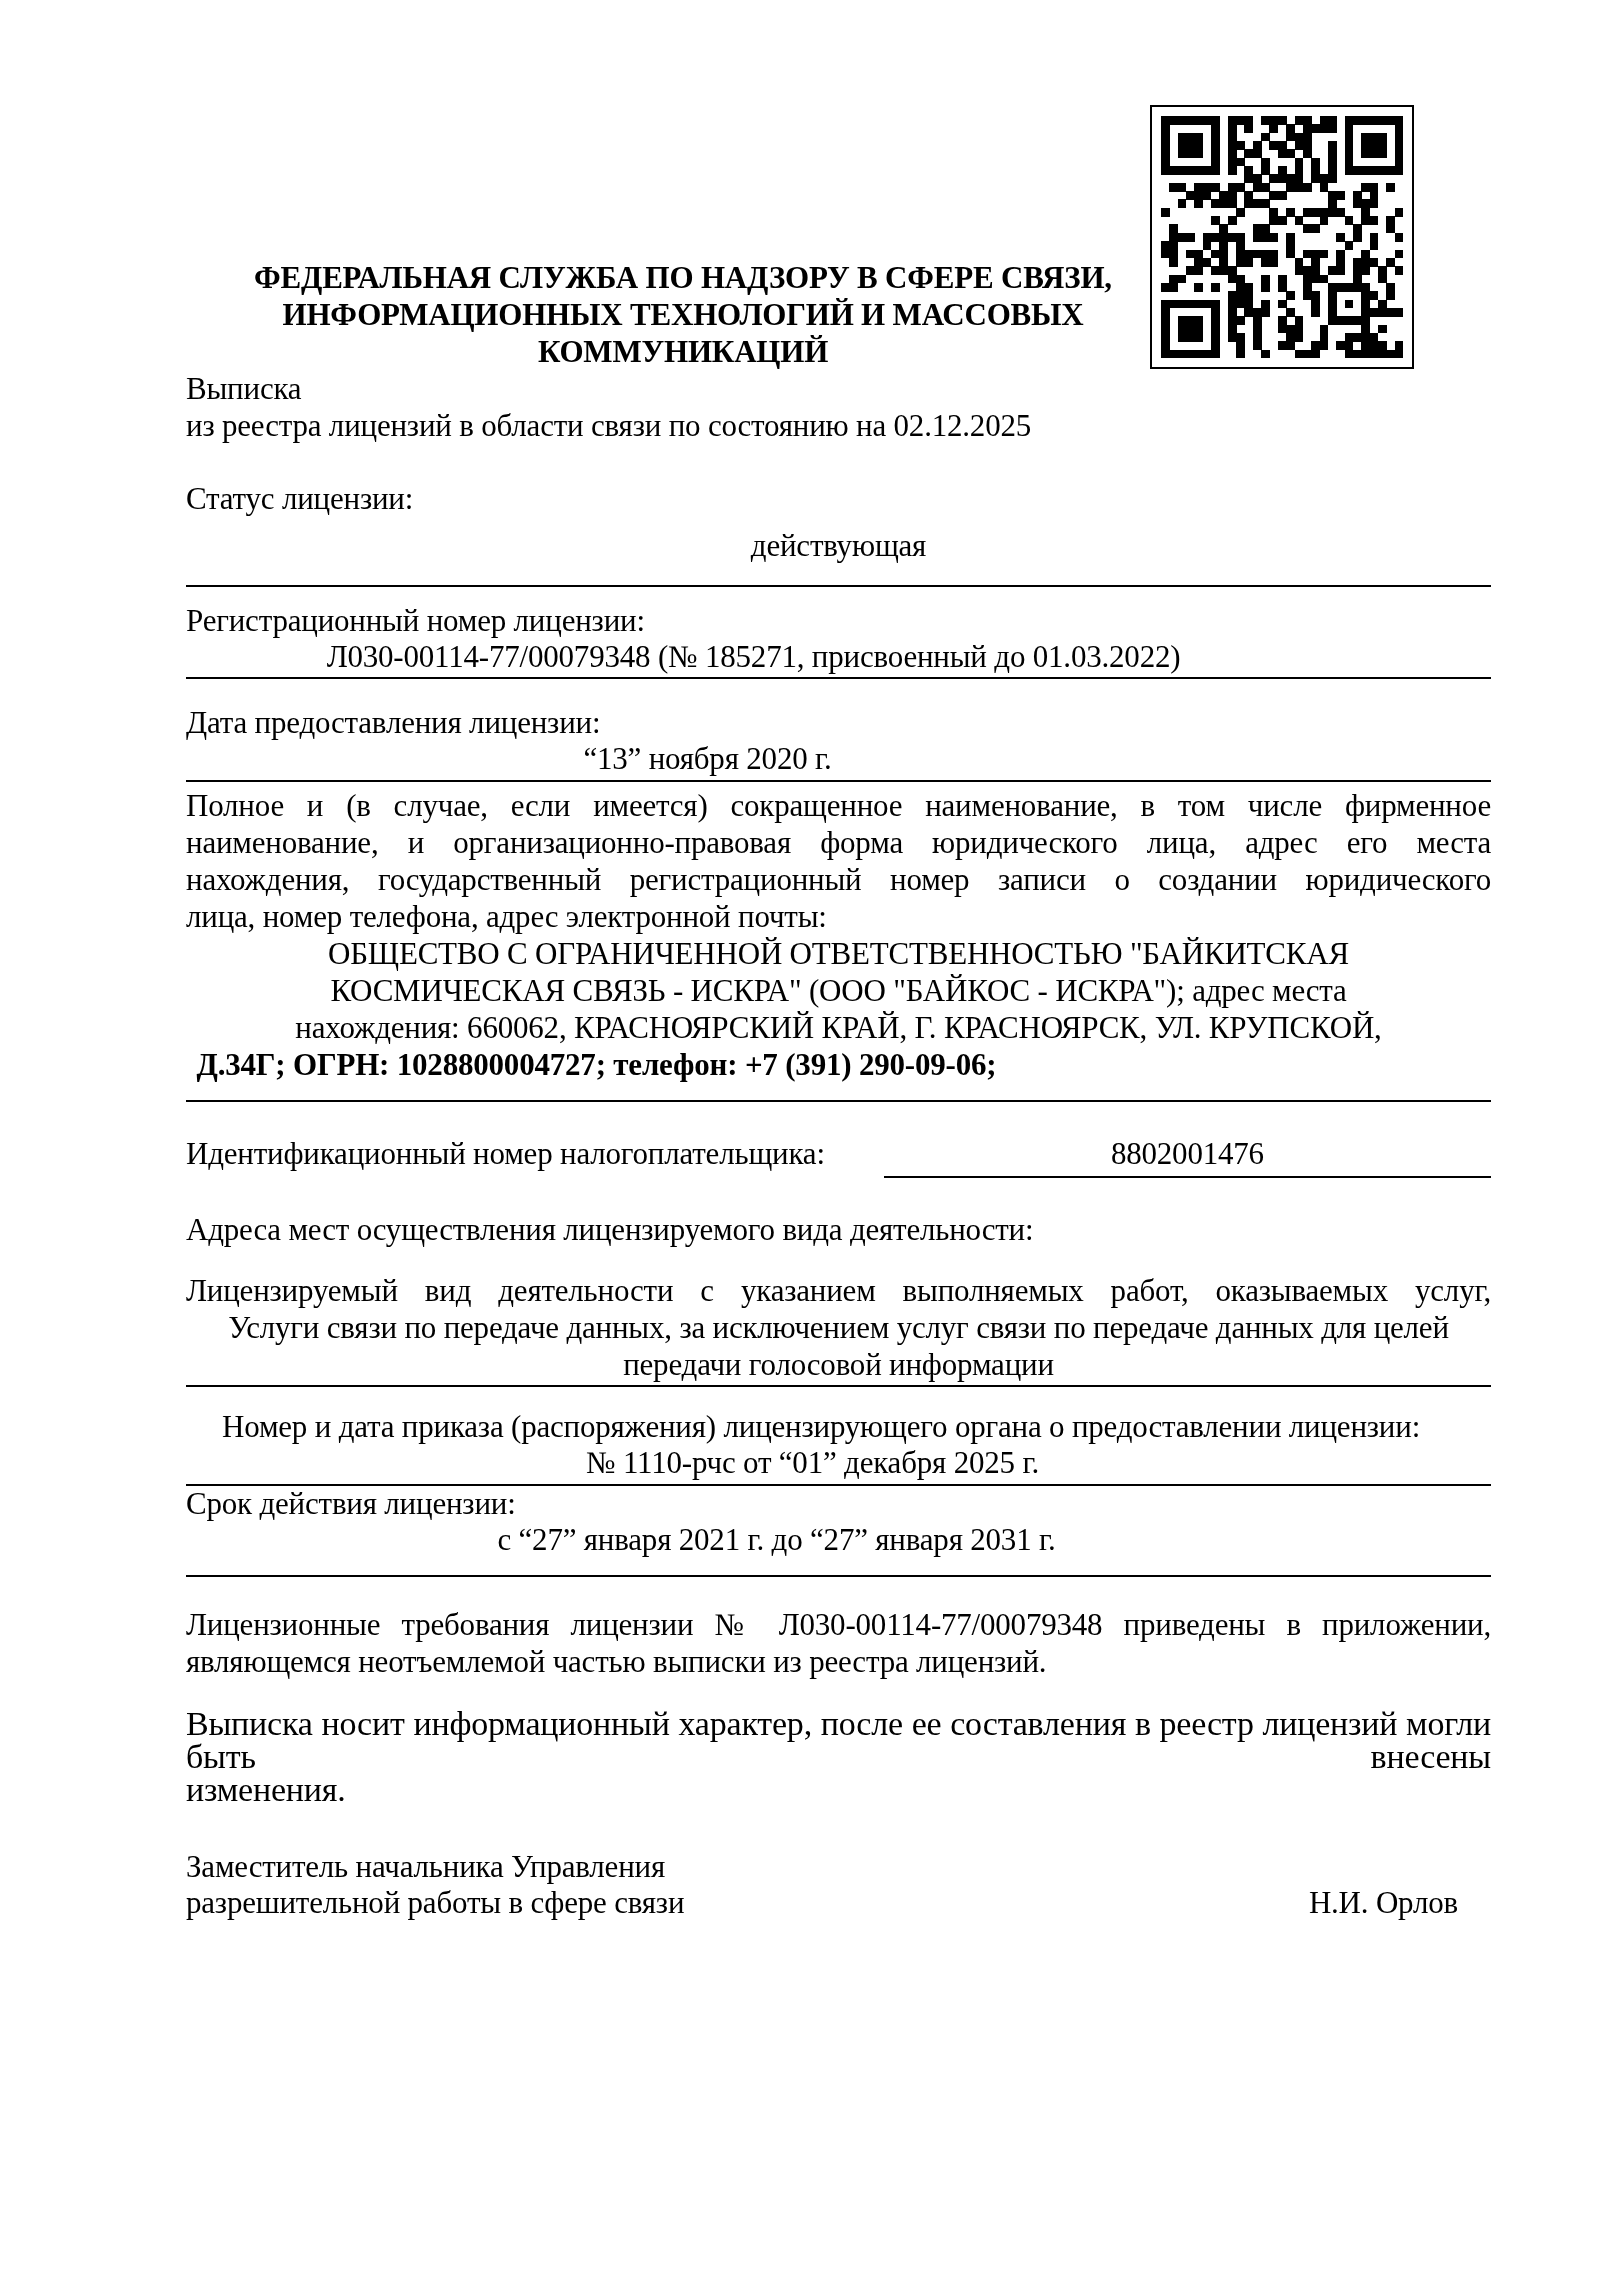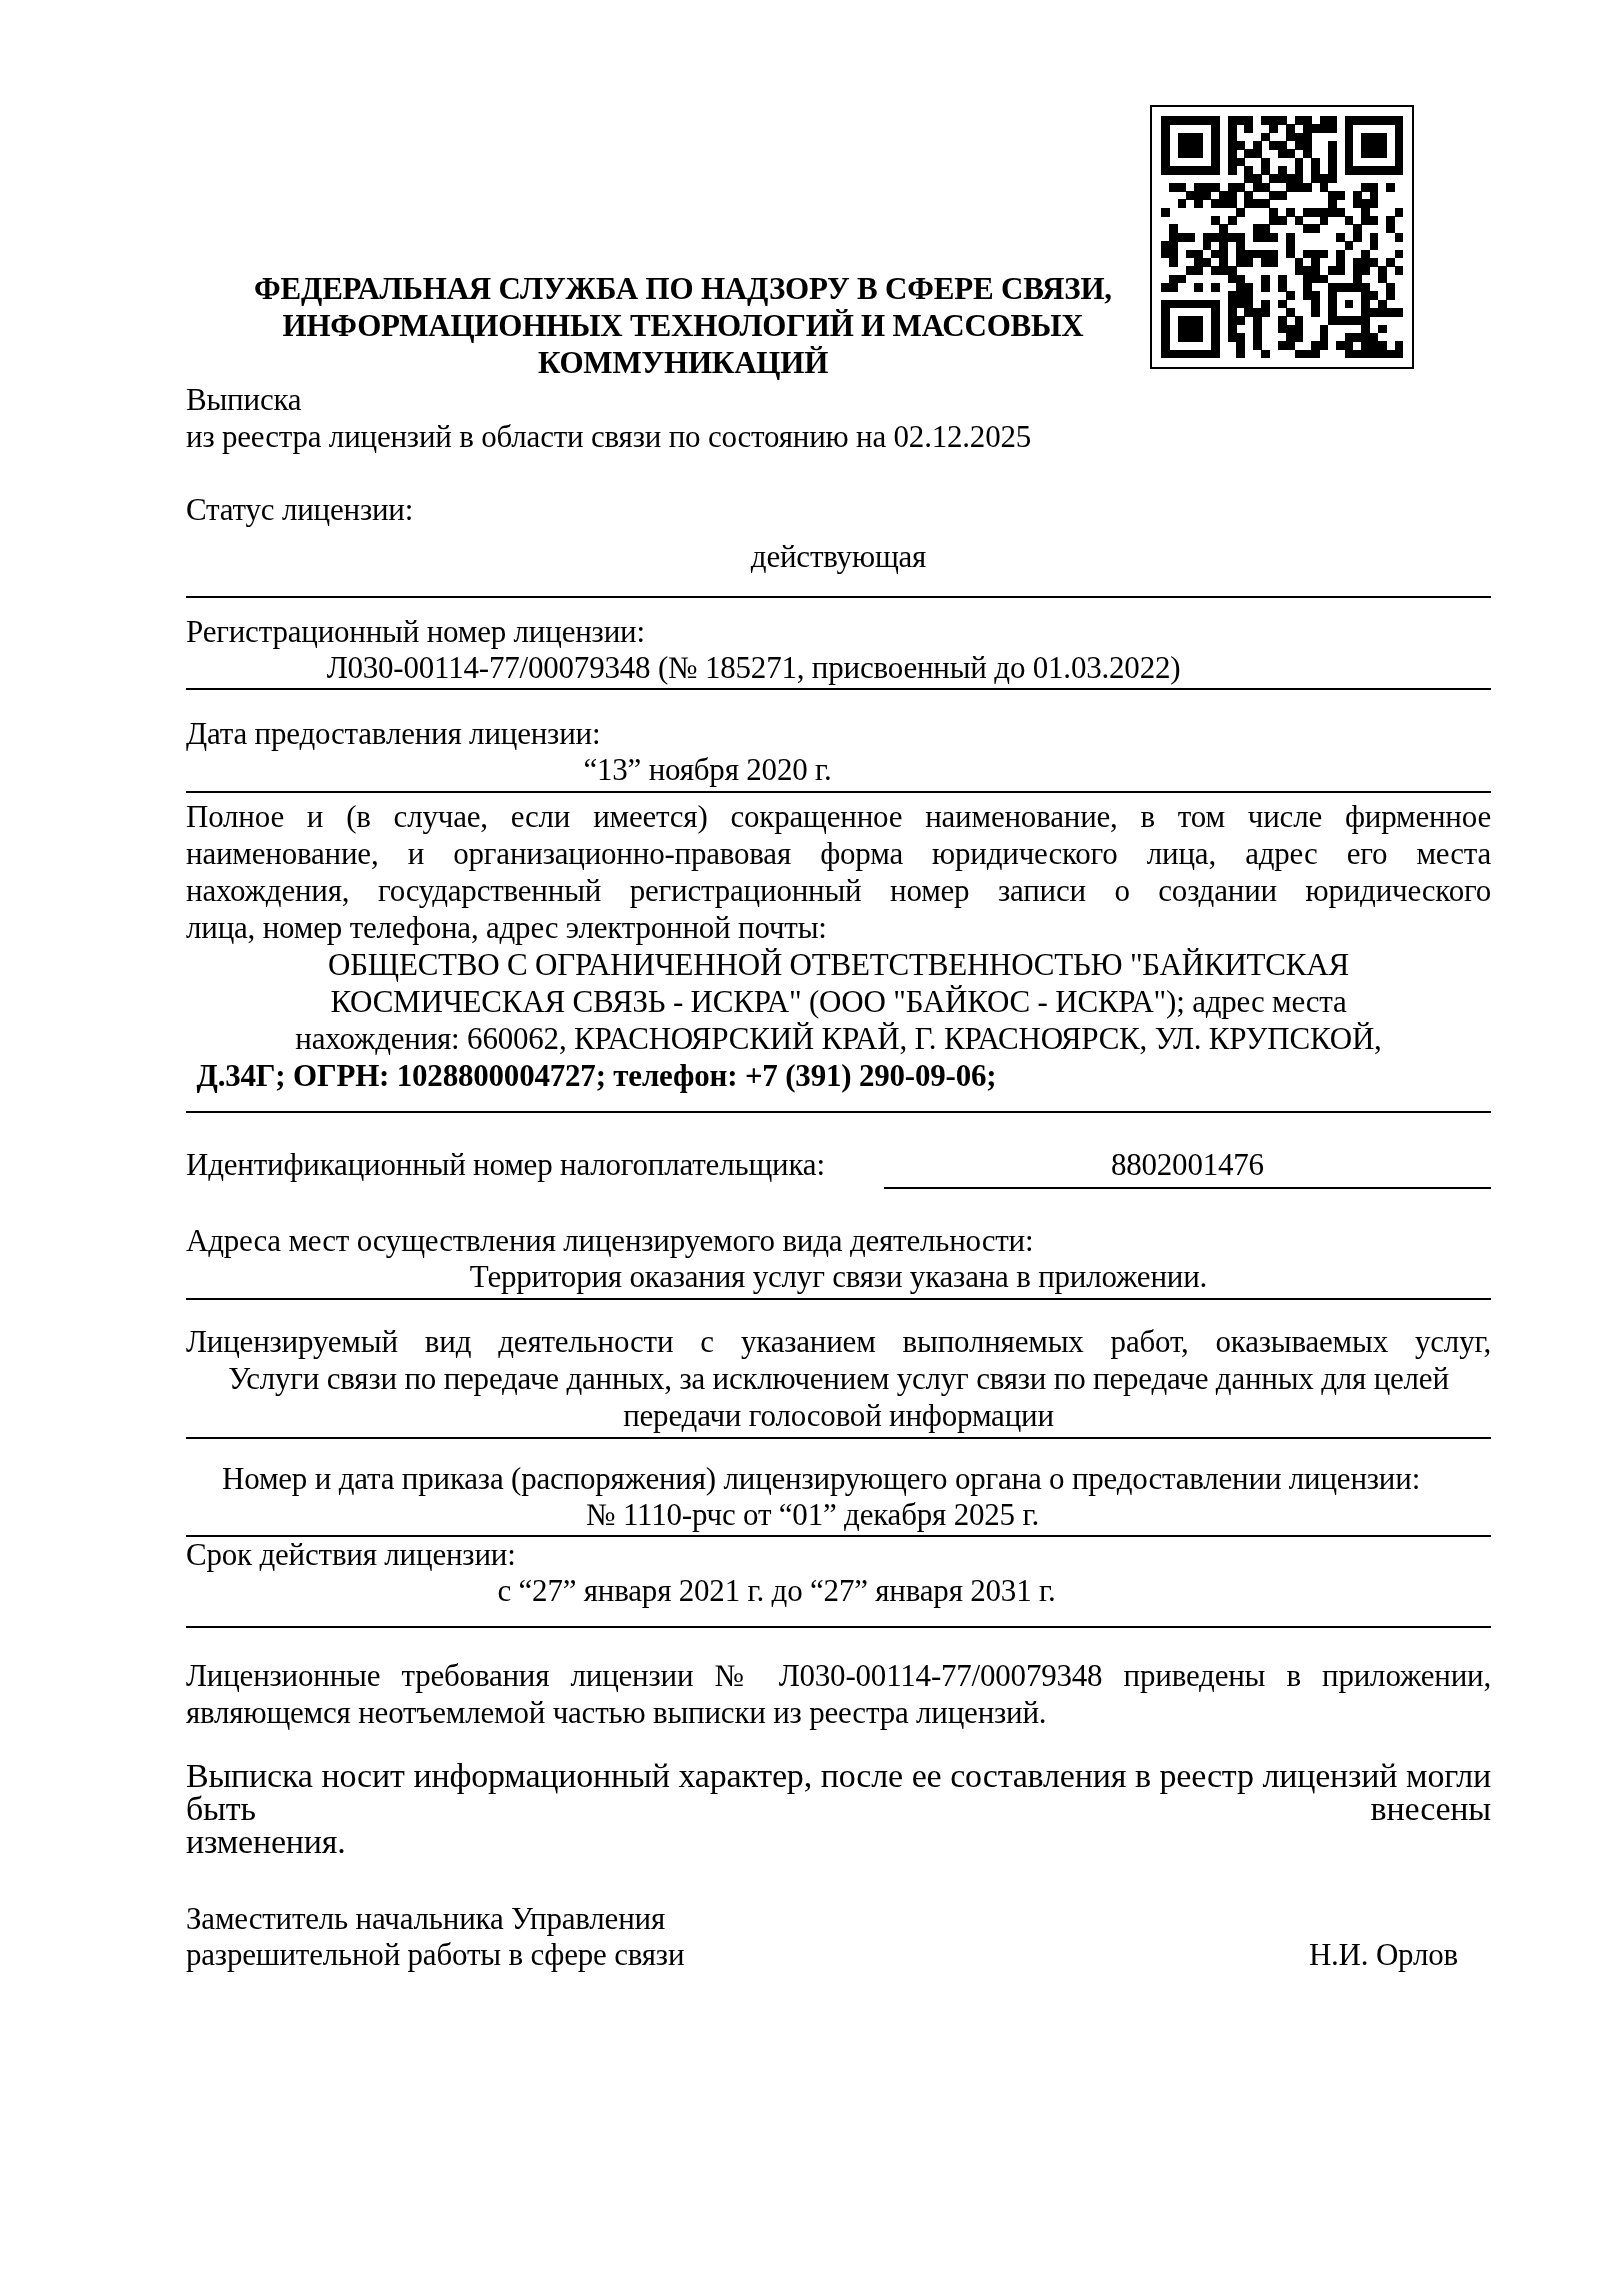--- a/index.html
+++ b/index.html
@@ -26,21 +26,21 @@
     border: 2px solid #000;
     background: #fff;
     padding: 9.2px;
   }
   .qr-box svg { display: block; width: 242px; height: 242px; }
 
   
   .content {
     position: absolute;
     left: 186px;
-    top: 12px;
+    top: 1px;
     width: 1305px;
   }
 
   .agency-header {
     margin: 258px 0 0 62px;
     width: 870px;
     font-weight: bold;
     font-size: 31px;
     line-height: 37px;
     text-align: center;
@@ -545,21 +545,20 @@
     <div class="entity-line">нахождения: 660062, КРАСНОЯРСКИЙ КРАЙ, Г. КРАСНОЯРСК, УЛ. КРУПСКОЙ,</div>
     <div class="entity-last">Д.34Г; ОГРН: 1028800004727; телефон: +7 (391) 290-09-06;</div>
   </div>
 
   <div class="inn-row">
     <span class="inn-label">Идентификационный номер налогоплательщика:</span>
     <span class="inn-value u">8802001476</span>
   </div>
 
   <div class="label addr-label">Адреса мест осуществления лицензируемого вида деятельности:</div>
-  <div class="value u addr-value">Территория оказания услуг связи указана в приложении.</div>
 
   <div class="activity-label">
     <div class="fj">Лицензируемый вид деятельности с указанием выполняемых работ, оказываемых услуг,</div>
   </div>
   <div class="value u activity-value">Услуги связи по передаче данных, за исключением услуг связи по передаче данных для целей передачи голосовой информации</div>
 
   <div class="label order-label">Номер и дата приказа (распоряжения) лицензирующего органа о предоставлении лицензии:</div>
   <div class="value u order-value">№ 1110-рчс от “01” декабря 2025 г.</div>
 
   <div class="label term-label">Срок действия лицензии:</div>

